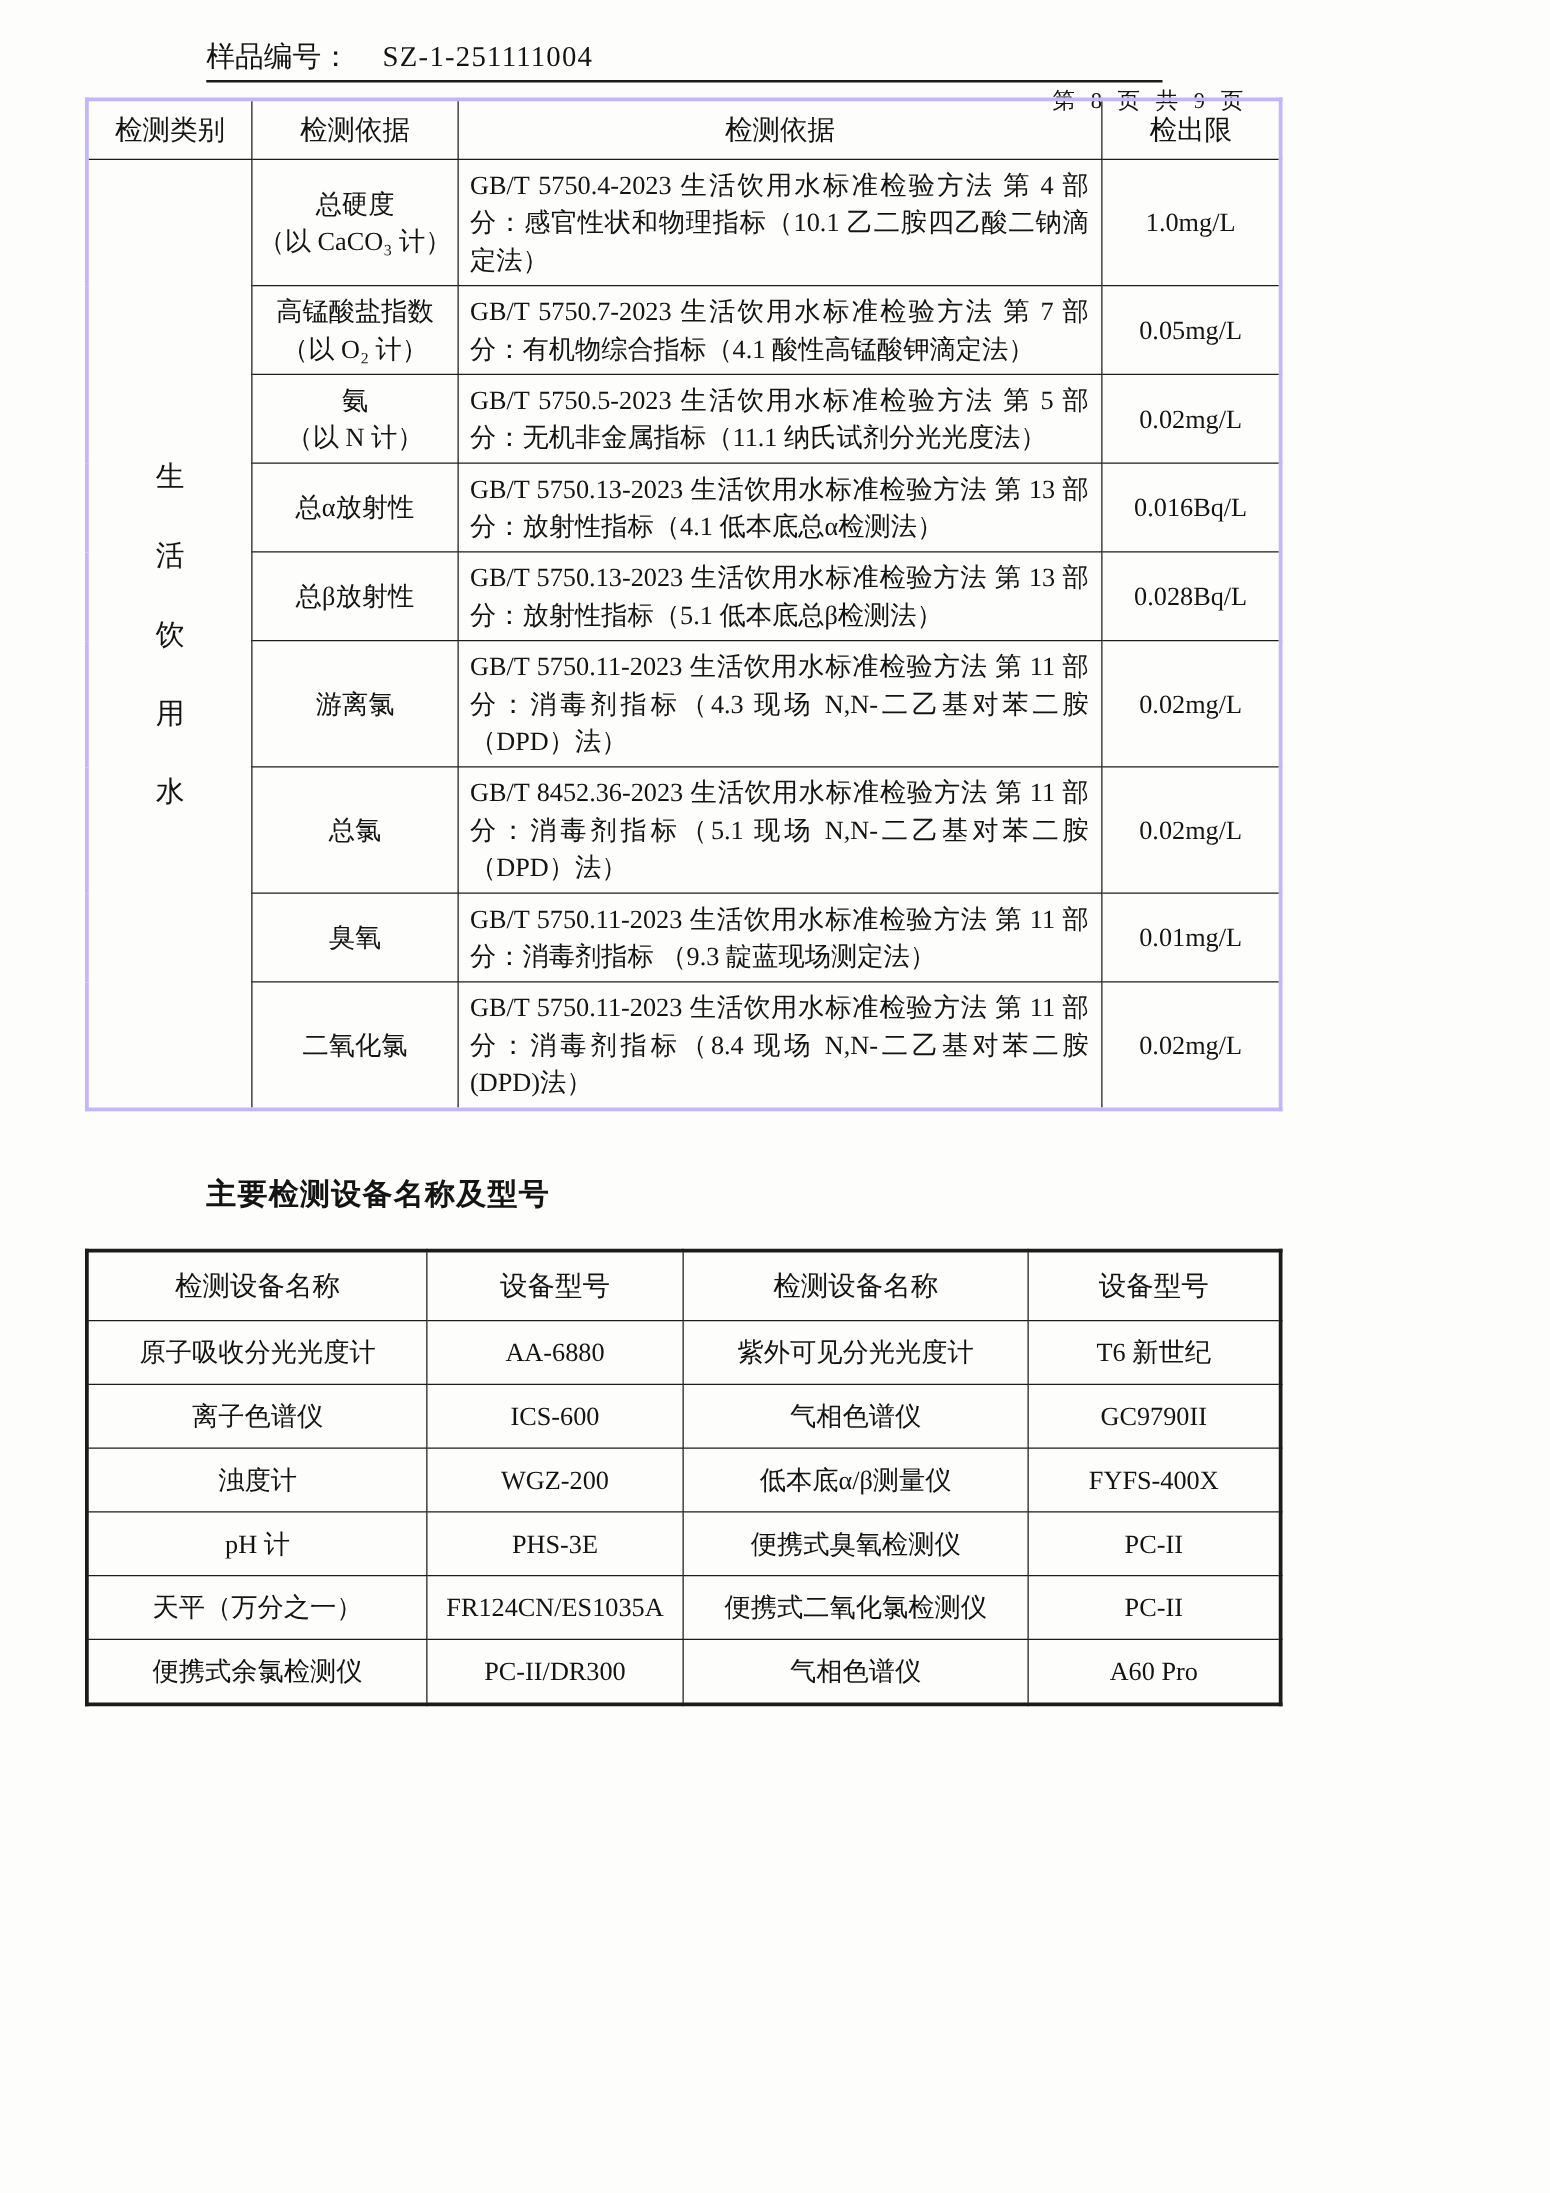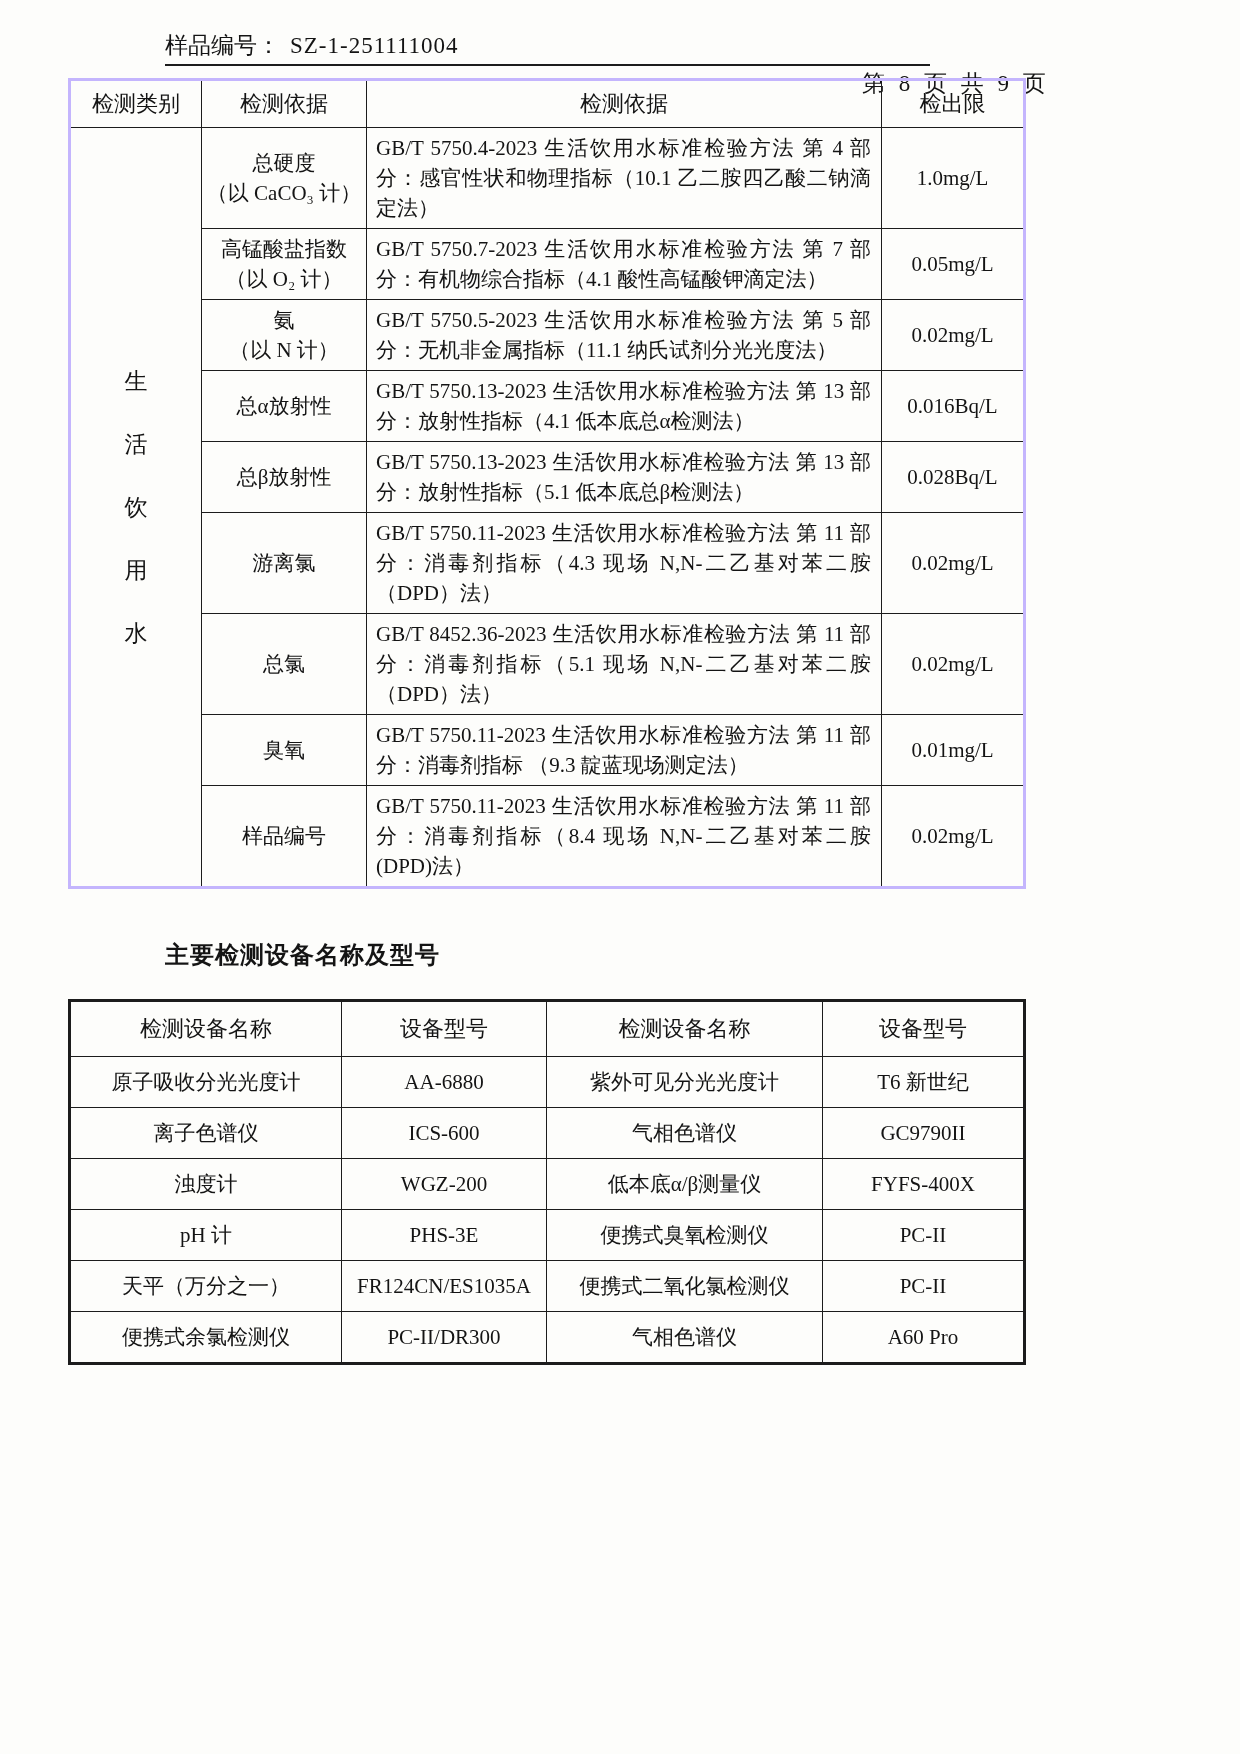--- a/index.html
+++ b/index.html
@@ -7,36 +7,36 @@
     position:relative;
     width:1240px; height:1754px;
     margin:0 auto;
     background:#fdfdfb;
     color:#141414;
     font-family:"Liberation Serif","DejaVu Serif",serif;
     overflow:hidden;
   }
   .page-number {
     position:absolute; top:68px; left:842px;
-    font-size:23px; letter-spacing:4px; white-space:nowrap;margin-left:20px;
+    font-size:18px; letter-spacing:4px; white-space:nowrap;
   }
   .content { position:absolute; left:68px; top:0; width:955px; }
   .report-title {
     margin:156px 0 0 0;
     text-align:center;
     font-size:30px; font-weight:bold; letter-spacing:2px;
   }
   .sample-line {
     margin:30px 0 0 97px;
     width:765px;
     border-bottom:2.5px solid #1c1c1c;
     padding-bottom:3px;
     font-size:23px;
   }
-  .sample-line .num { margin-left:10px; letter-spacing:1px; }
+  .sample-line .num { margin-left:26px; letter-spacing:1px; }
 
   table { border-collapse:collapse; table-layout:fixed; }
   table.main {
     margin-top:12px; width:955px; font-size:21px;
     border:3px solid #c4b5fd;
   }
   table.main th, table.main td {
     border:1.6px solid #1c1c1c;
     vertical-align:middle;
   }
@@ -153,21 +153,21 @@
         </tr>
         <tr>
           <td class="item-cell">
             <div>臭氧</div>
           </td>
           <td class="method-cell">GB/T 5750.11-2023 生活饮用水标准检验方法 第 11 部分：消毒剂指标 （9.3 靛蓝现场测定法）</td>
           <td class="limit-cell">0.01mg/L</td>
         </tr>
         <tr>
           <td class="item-cell">
-            <div>样品编号</div>
+            <div>二氧化氯</div>
           </td>
           <td class="method-cell">GB/T 5750.11-2023 生活饮用水标准检验方法 第 11 部分：消毒剂指标（8.4 现场 N,N-二乙基对苯二胺 (DPD)法）</td>
           <td class="limit-cell">0.02mg/L</td>
         </tr>
       </tbody>
     </table>
 
     <div class="equip-title">主要检测设备名称及型号</div>
 
     <table class="equip">

